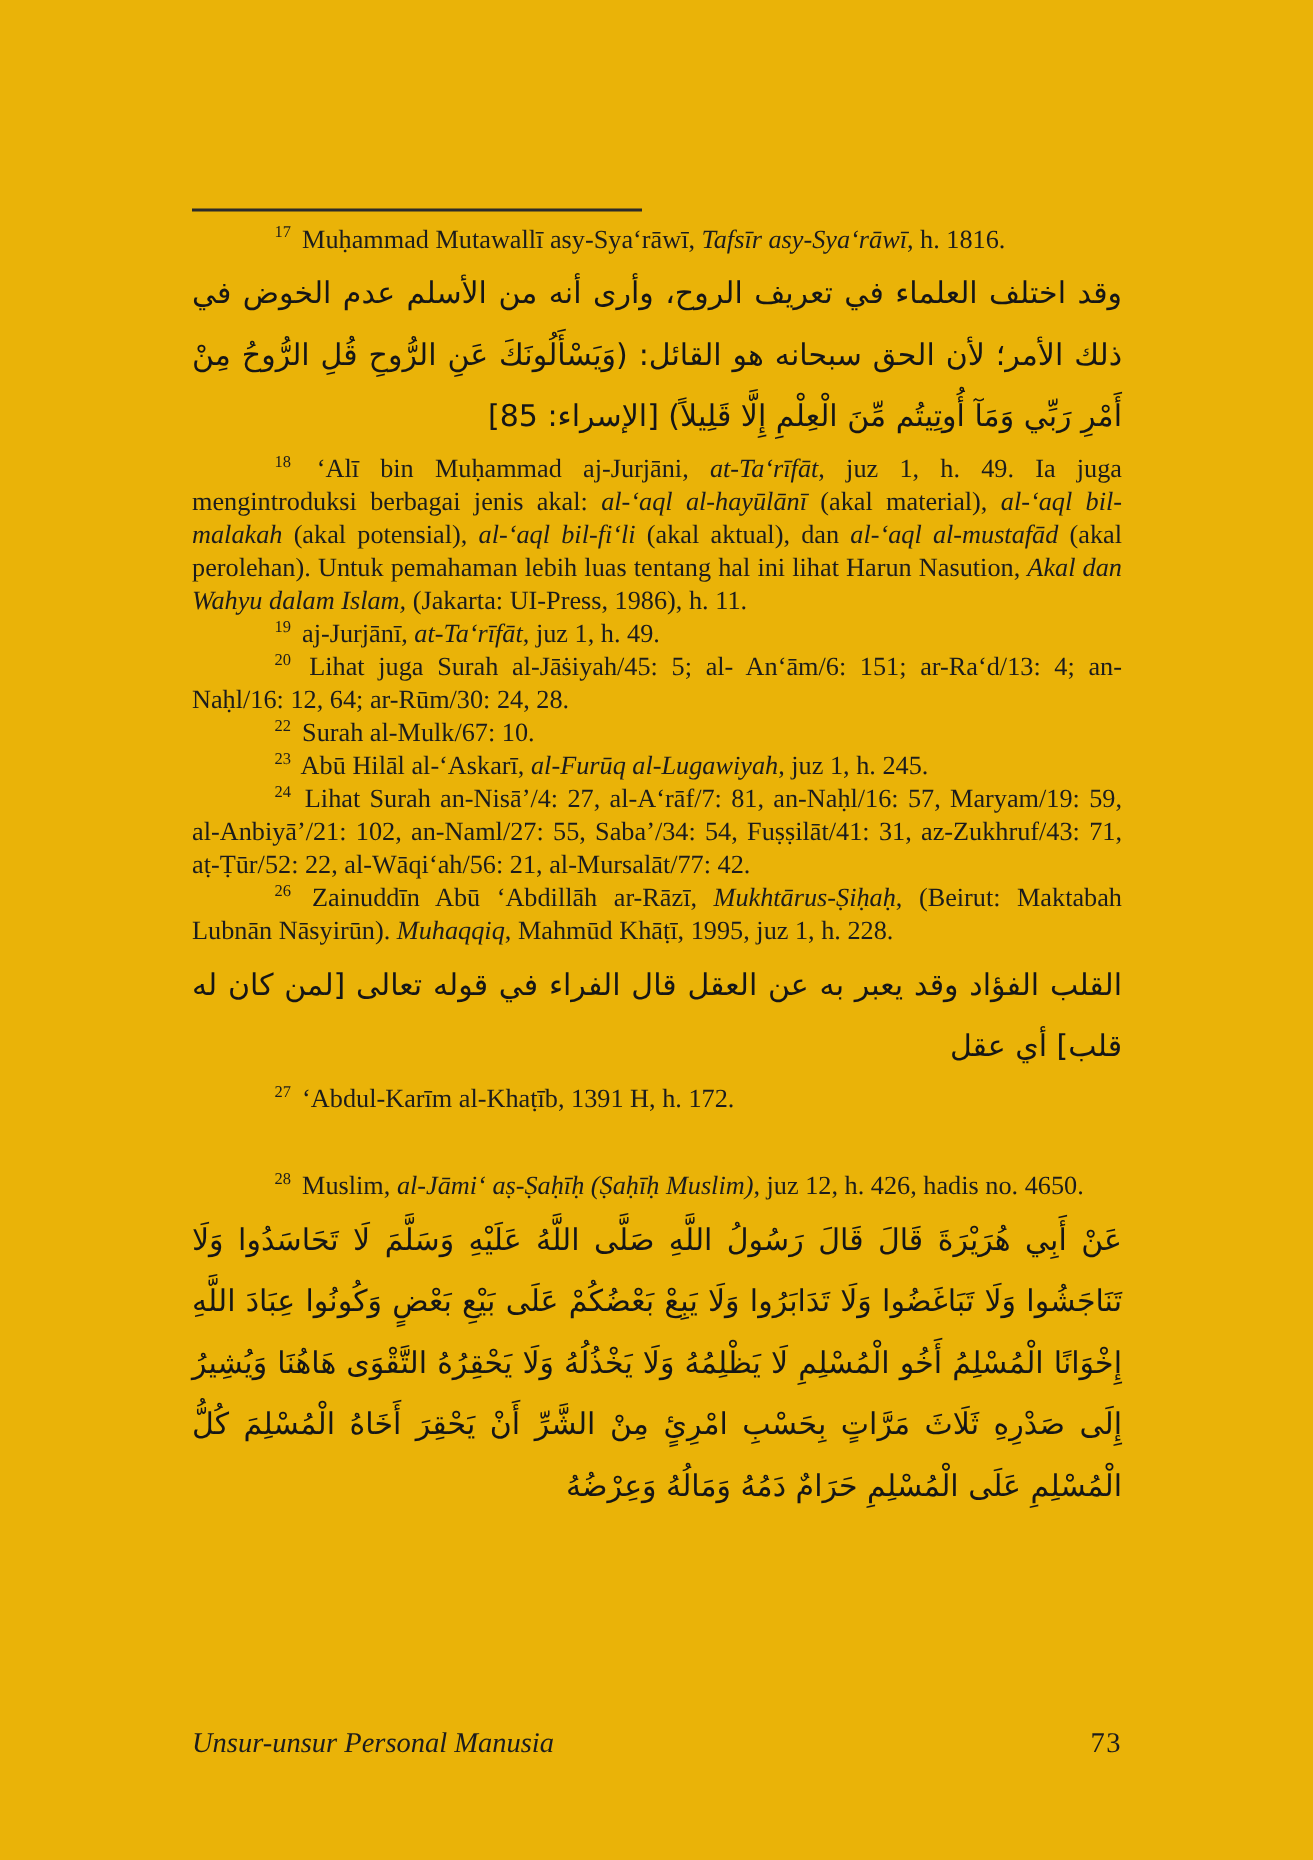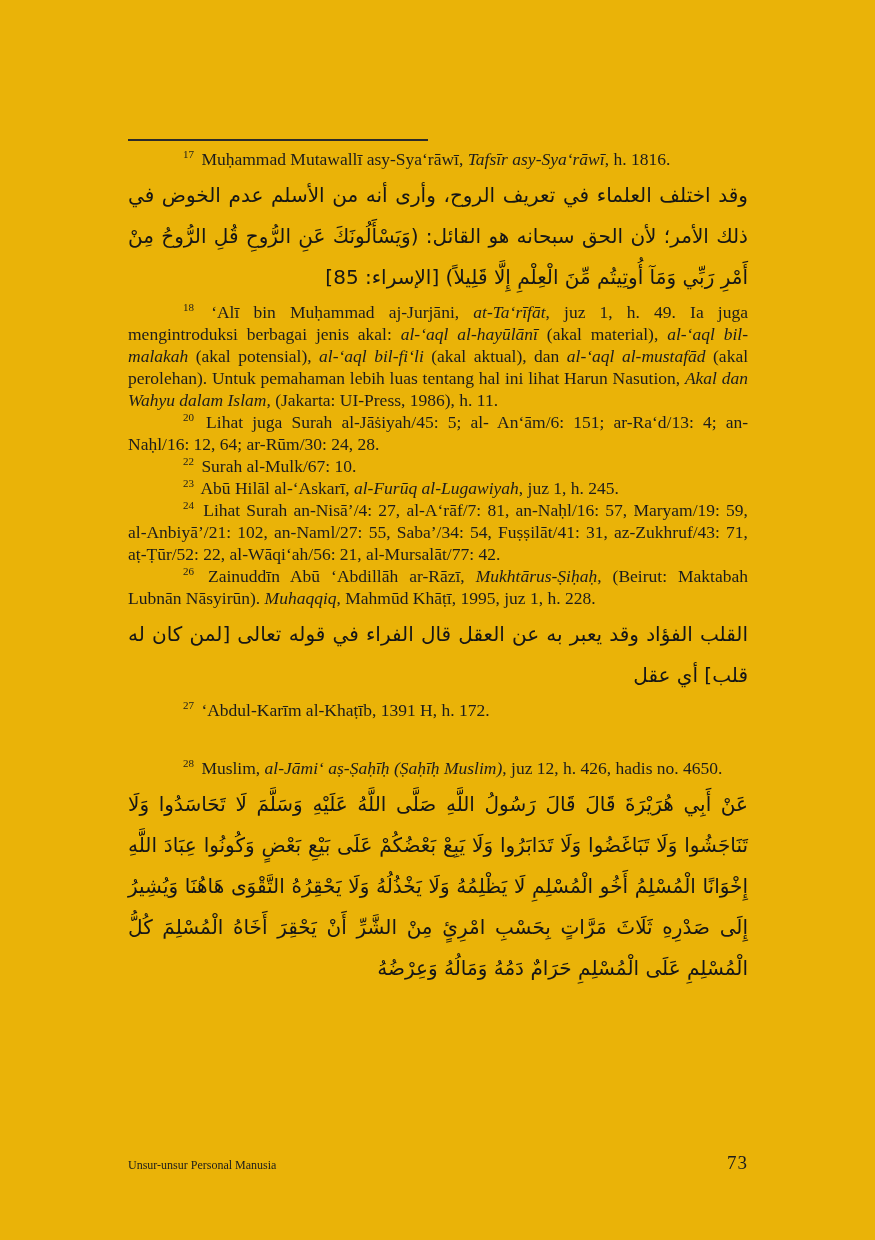--- a/index.html
+++ b/index.html
@@ -54,39 +54,43 @@
   .page-footer {
     position: absolute;
     left: 128px;
     right: 127px;
     bottom: 66px;
     display: flex;
     justify-content: space-between;
     align-items: baseline;
   }
   .footer-title {
-    font-size: 12px;
+    font-style: italic;
+    font-size: 19px;
   }
   .page-number {
     font-size: 19px;
     letter-spacing: 1px;
   }
 </style>
 </head>
 <body>
 
 <div class="page">
   <hr class="fn-separator">
   <main class="footnotes">
       <div class="footnote">
         <p class="fn-text"><sup class="fn-num">17</sup><span> Muḥammad Mutawallī asy-Sya‘rāwī, </span><em>Tafsīr asy-Sya‘rāwī</em><span>, h. 1816.</span></p>
         <div class="arabic" dir="rtl" lang="ar">وقد اختلف العلماء في تعريف الروح، وأرى أنه من الأسلم عدم الخوض في ذلك الأمر؛ لأن الحق سبحانه هو القائل: (وَيَسْأَلُونَكَ عَنِ الرُّوحِ قُلِ الرُّوحُ مِنْ أَمْرِ رَبِّي وَمَآ أُوتِيتُم مِّنَ الْعِلْمِ إِلَّا قَلِيلاً) [الإسراء: 85]</div>
       </div>
       <div class="footnote">
         <p class="fn-text"><sup class="fn-num">18</sup><span> ‘Alī bin Muḥammad aj-Jurjāni, </span><em>at-Ta‘rīfāt</em><span>, juz 1, h. 49. Ia juga mengintroduksi berbagai jenis akal: </span><em>al-‘aql al-hayūlānī</em><span> (akal material), </span><em>al-‘aql bil-malakah</em><span> (akal potensial), </span><em>al-‘aql bil-fi‘li</em><span> (akal aktual), dan </span><em>al-‘aql al-mustafād</em><span> (akal perolehan). Untuk pemahaman lebih luas tentang hal ini lihat Harun Nasution, </span><em>Akal dan Wahyu dalam Islam,</em><span> (Jakarta: UI-Press, 1986), h. 11.</span></p>
+      </div>
+      <div class="footnote">
+        <p class="fn-text"><sup class="fn-num">19</sup><span> aj-Jurjānī, </span><em>at-Ta‘rīfāt</em><span>, juz 1, h. 49.</span></p>
       </div>
       <div class="footnote">
         <p class="fn-text"><sup class="fn-num">20</sup><span> Lihat juga Surah al-Jāṡiyah/45: 5; al- An‘ām/6: 151; ar-Ra‘d/13: 4; an-Naḥl/16: 12, 64; ar-Rūm/30: 24, 28.</span></p>
       </div>
       <div class="footnote">
         <p class="fn-text"><sup class="fn-num">22</sup><span> Surah al-Mulk/67: 10.</span></p>
       </div>
       <div class="footnote">
         <p class="fn-text"><sup class="fn-num">23</sup><span> Abū Hilāl al-‘Askarī, </span><em>al-Furūq al-Lugawiyah</em><span>, juz 1, h. 245.</span></p>
       </div>

